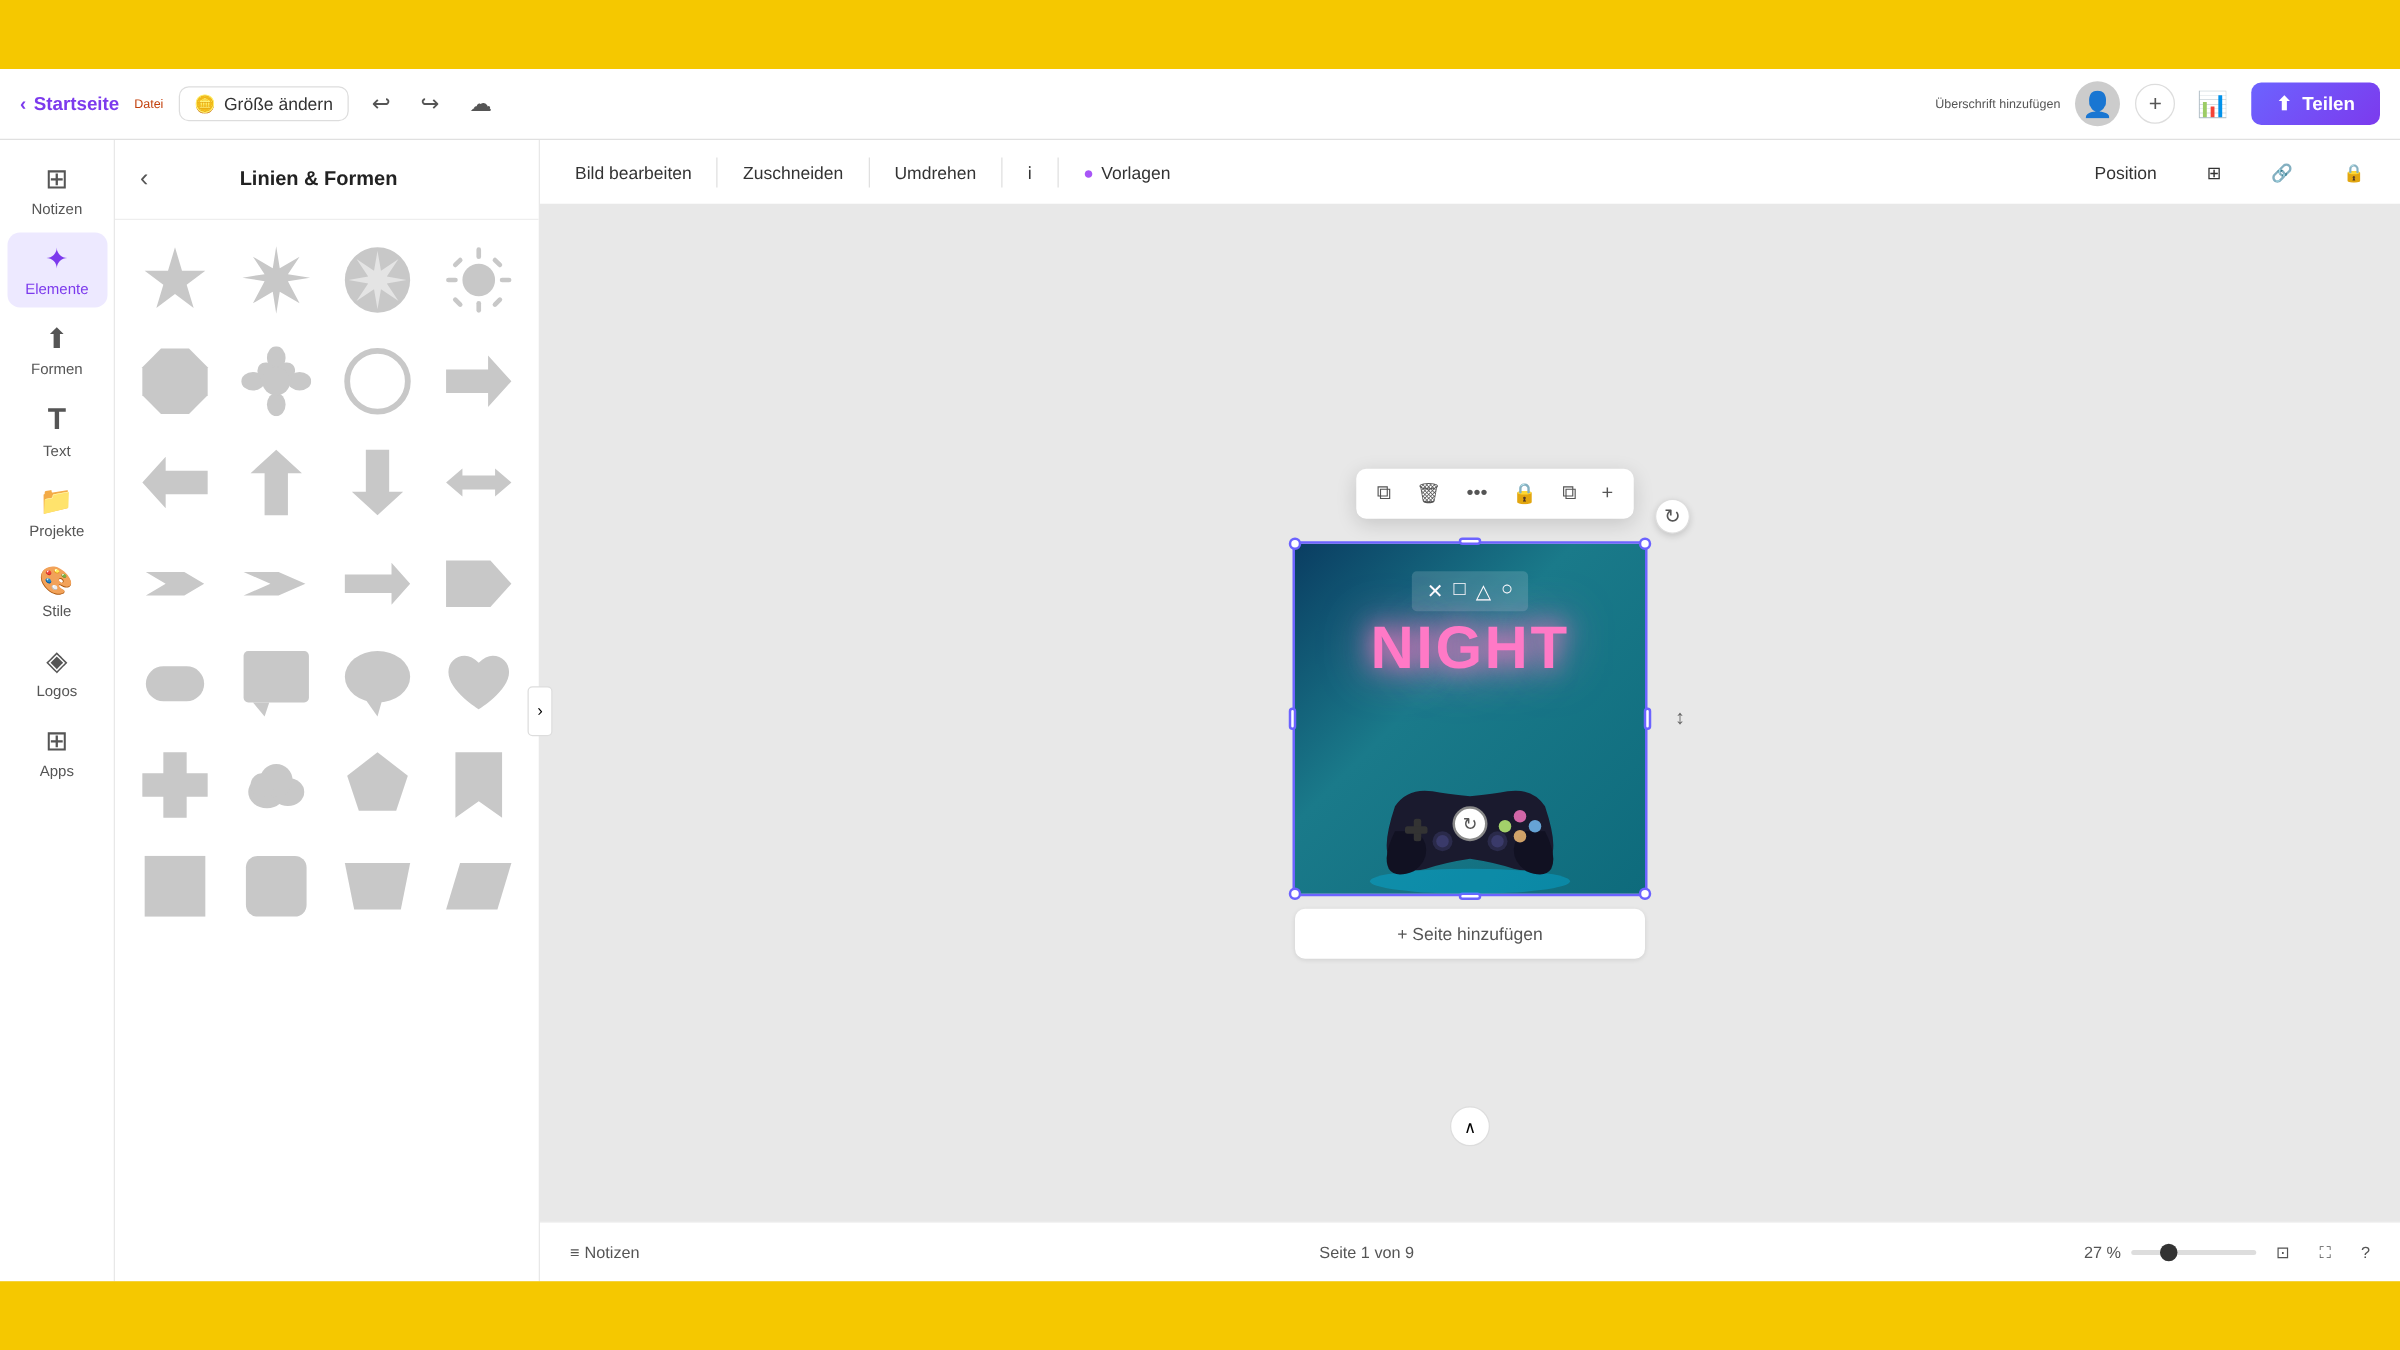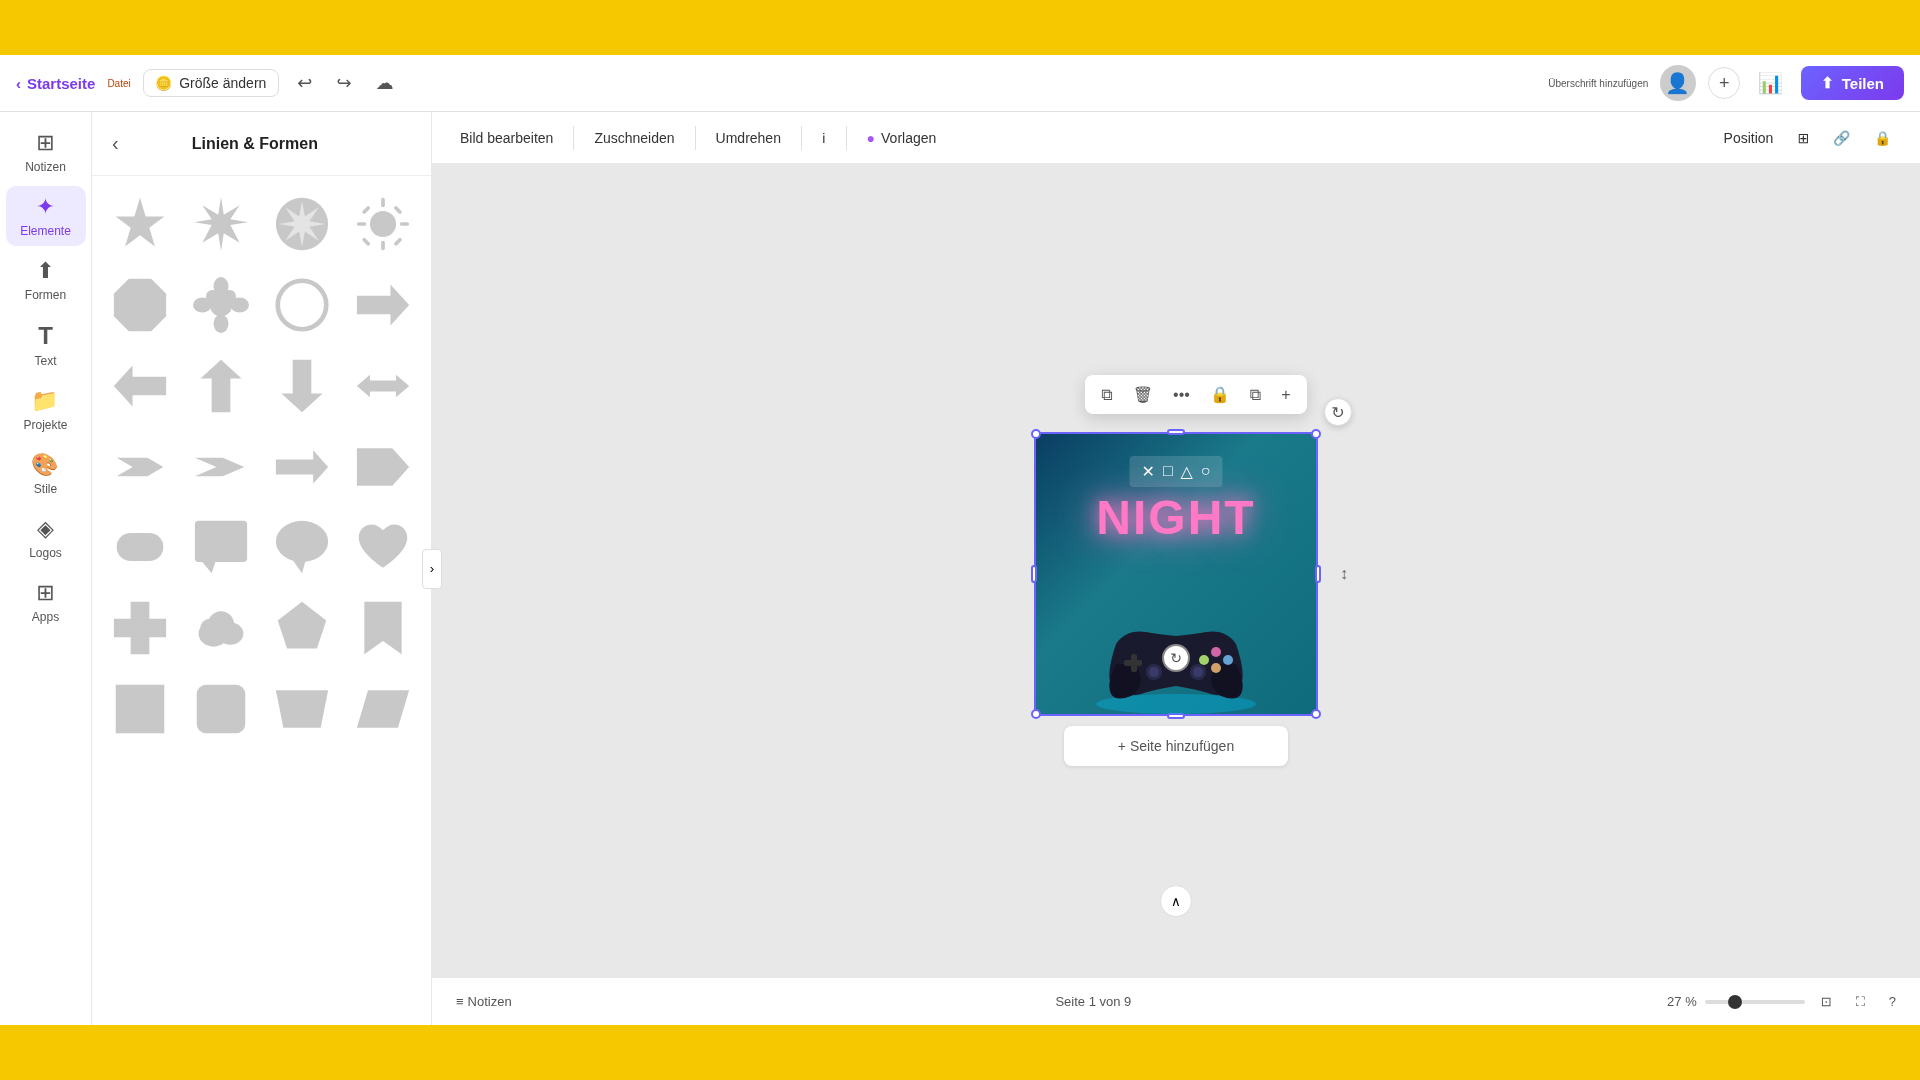--- a/index.html
+++ b/index.html
@@ -111,21 +111,21 @@
       padding: 6px 12px;
       border-radius: 6px;
       font-size: 14px;
       color: #333;
       font-weight: 500;
       display: flex;
       align-items: center;
       gap: 6px;
     }
     .toolbar-separator { width: 1px; height: 24px; background: #e0e0e0; margin: 0 4px; }
-    .toolbar-right { margin-left: auto; display: flex; align-items: center; gap: 0; }
+    .toolbar-right { margin-left: auto; display: flex; align-items: center; gap: 16px; }
 
     
     .canvas-wrapper {
       flex: 1;
       display: flex;
       flex-direction: column;
       overflow: hidden;
     }
     .canvas-area {
       flex: 1;
@@ -272,21 +272,21 @@
       border: none;
       cursor: pointer;
       padding: 6px 8px;
       border-radius: 6px;
       font-size: 16px;
       color: #555;
     }
 
     
     .add-page-btn {
-      width: 224px;
+      width: 280px;
       padding: 12px;
       background: #fff;
       border: none;
       border-radius: 8px;
       cursor: pointer;
       font-size: 14px;
       color: #555;
       font-weight: 500;
       box-shadow: 0 1px 4px rgba(0,0,0,0.1);
     }

